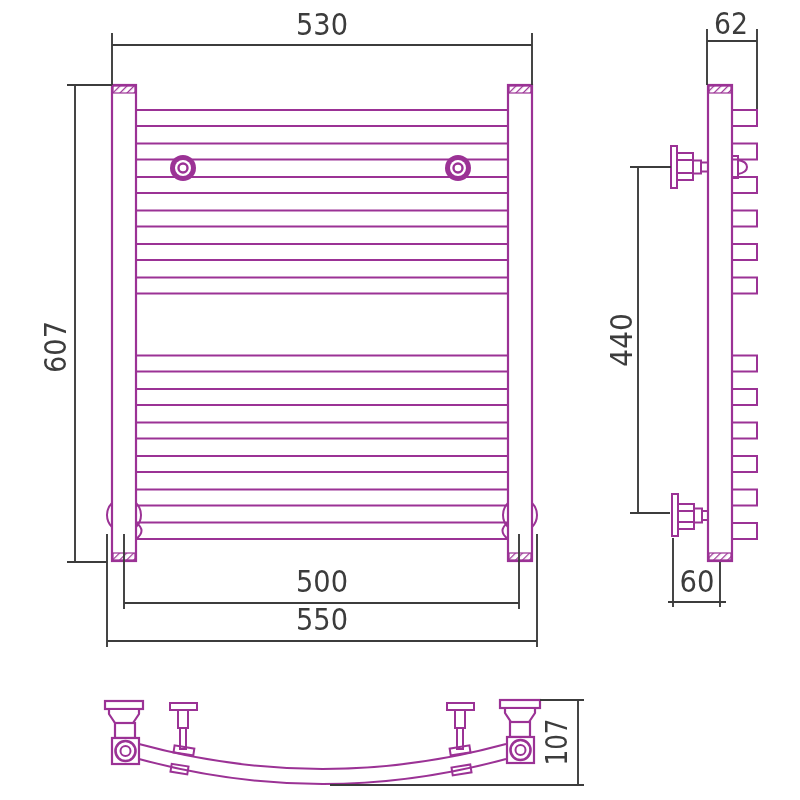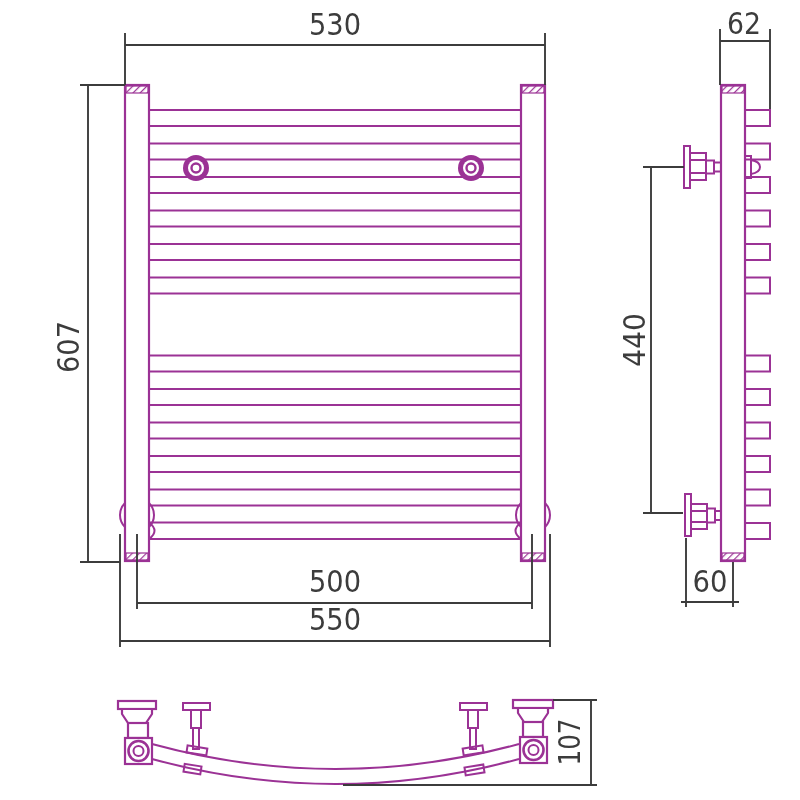--- a/index.html
+++ b/index.html
@@ -8,21 +8,21 @@
     background: #ffffff;
     width: 800px;
     height: 800px;
     overflow: hidden;
     font-family: "DejaVu Sans", sans-serif;
   }
   :root {
     --accent: #9b3295;
     --dim: #3c3c3c;
   }
-  .stage { width: 688px; height: 800px; margin-left: 13px; }
+  .stage { width: 688px; height: 800px; }
   
   .p {
     stroke: var(--accent);
     stroke-width: 2;
     fill: none;
     stroke-linecap: butt;
   }
   .p-fill {
     stroke: var(--accent);
     stroke-width: 2.2;

